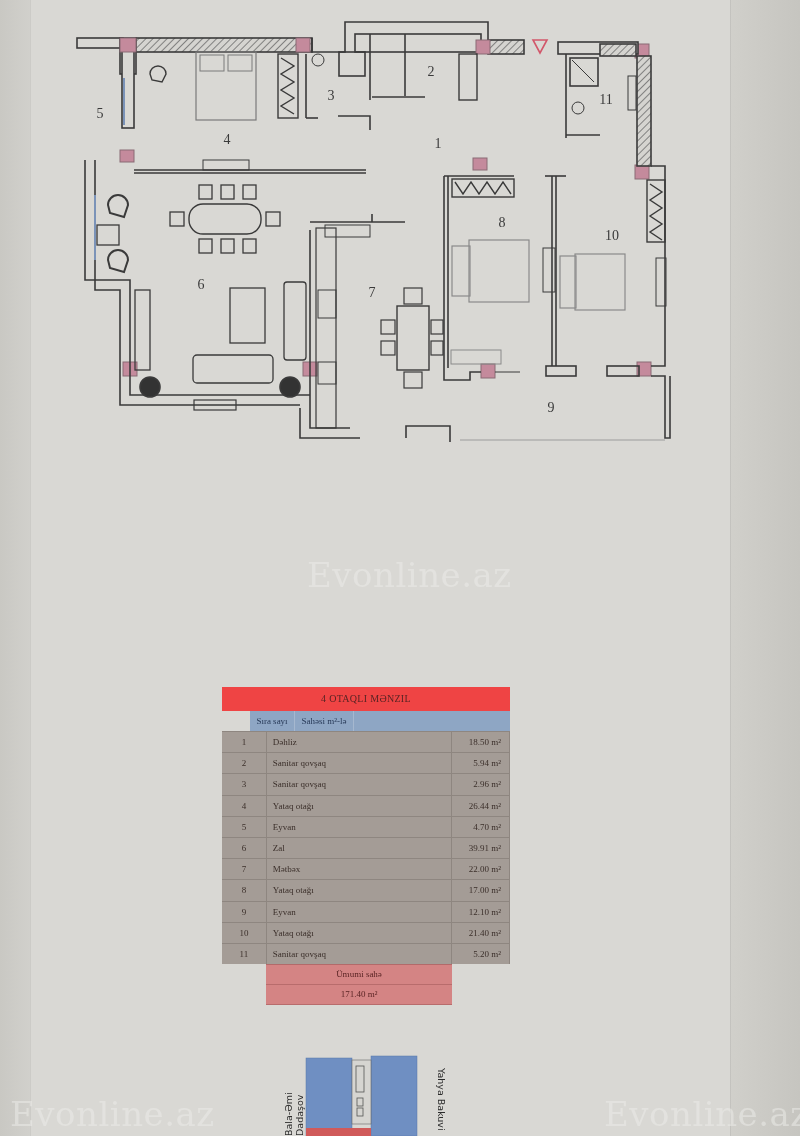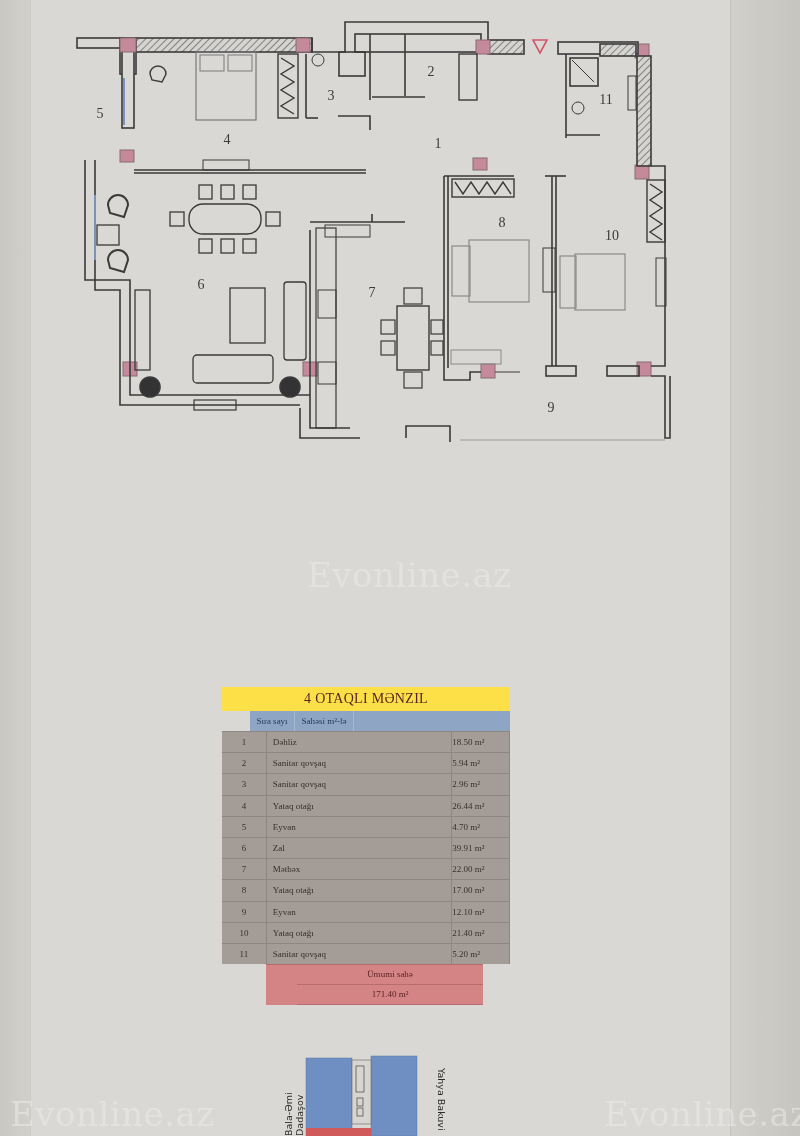--- a/index.html
+++ b/index.html
@@ -23,36 +23,35 @@
     font-size: 34px; color: rgba(235,235,232,0.55); letter-spacing: 0.5px;
   }
 
   
   .area-table {
     position: absolute; left: 222px; top: 687px; width: 288px;
     font-family: "Liberation Serif", serif; font-size: 9px; color: #3b2f2a;
   }
   .t-title {
     height: 24px; line-height: 24px; text-align: center;
-    background: #fde047; color: #5a2424; font-size: 14px; letter-spacing: 0.3px;
+    background: #ef4444; color: #5a2424; font-size: 10px; letter-spacing: 0.3px;
   }
   .t-head { display: flex; height: 20px; background: #8ea6c4; color: #283a58; margin-left: 28px; }
   .t-head > div { line-height: 20px; text-align: center; border-right: 1px solid #a6b8cf; }
   .c1 { width: 44px; }
   .c2 { width: 186px; }
   .c3 { width: 58px; }
   .t-row { display: flex; height: 20.2px; background: #a49c96; border-top: 1px solid #8e8680; }
   .t-row > div { line-height: 20px; border-right: 1px solid #8e8680; }
   .t-row .c1 { text-align: center; }
   .t-row .c2 { padding-left: 6px; box-sizing: border-box; }
-  .t-row .c3 { padding-right: 8px; box-sizing: border-box; }
+  .t-row .c3 { text-align: right; padding-right: 8px; box-sizing: border-box; }
   .t-total {
     margin-left: 44px; width: 186px; background: #d48484; color: #5a2424;
     border-top: 1px solid #b26a6a;
-    padding-left: 31px;
   }
   .t-total > div { height: 19px; line-height: 19px; text-align: center; border-bottom: 1px solid #b86c6c; }
 
   
   #siteplan { position: absolute; left: 300px; top: 1052px; width: 140px; height: 84px; }
   .side-label {
     position: absolute; font-family: "DejaVu Sans", sans-serif; font-size: 9.5px; color: #2c2c2c;
     writing-mode: vertical-rl;
   }
 </style>

